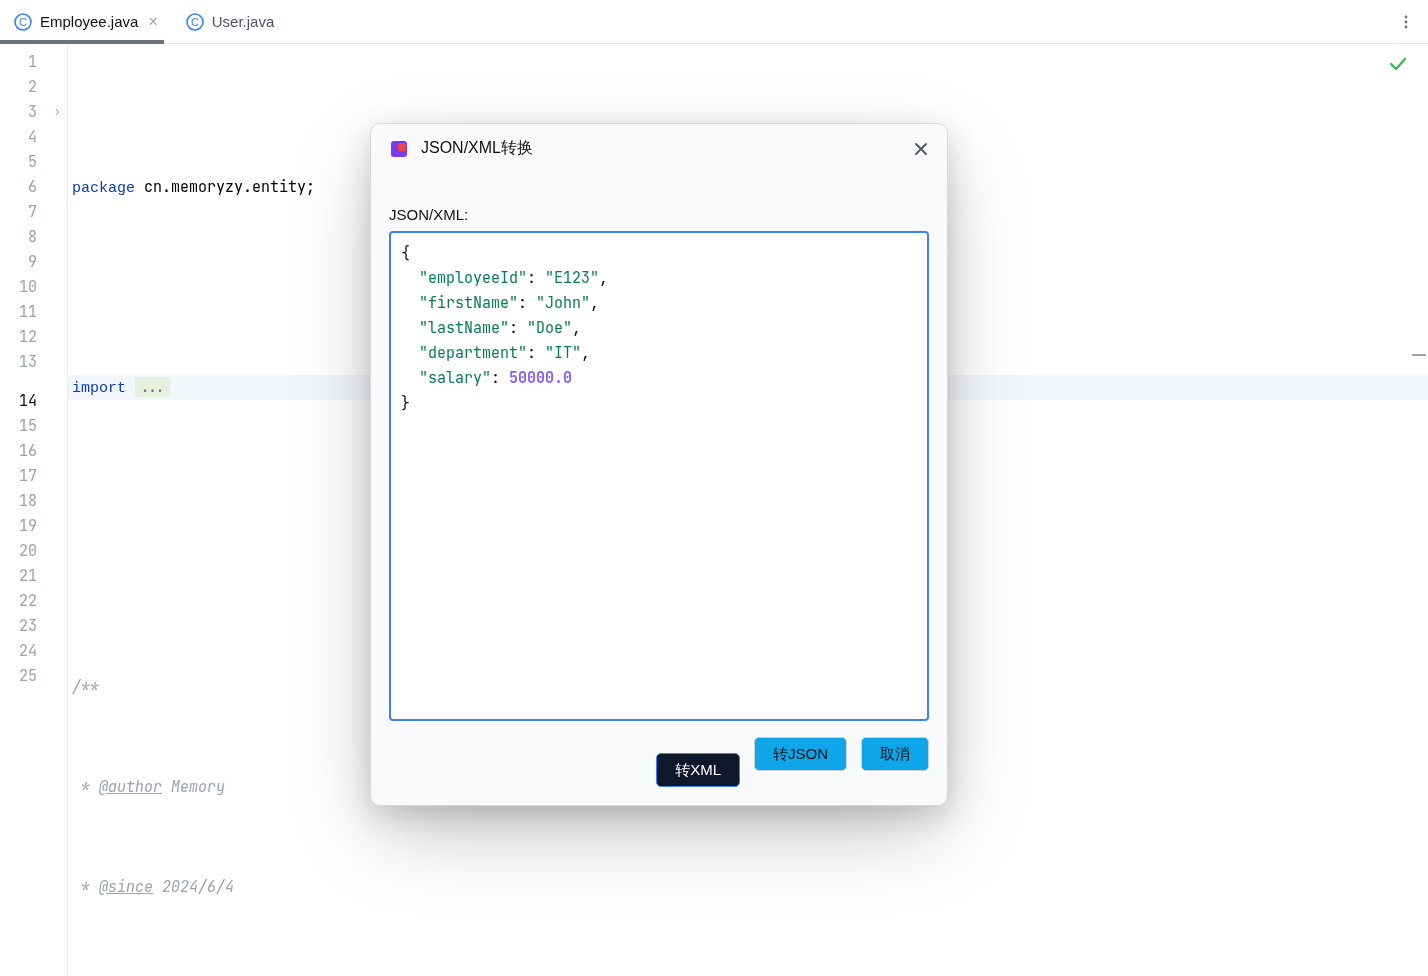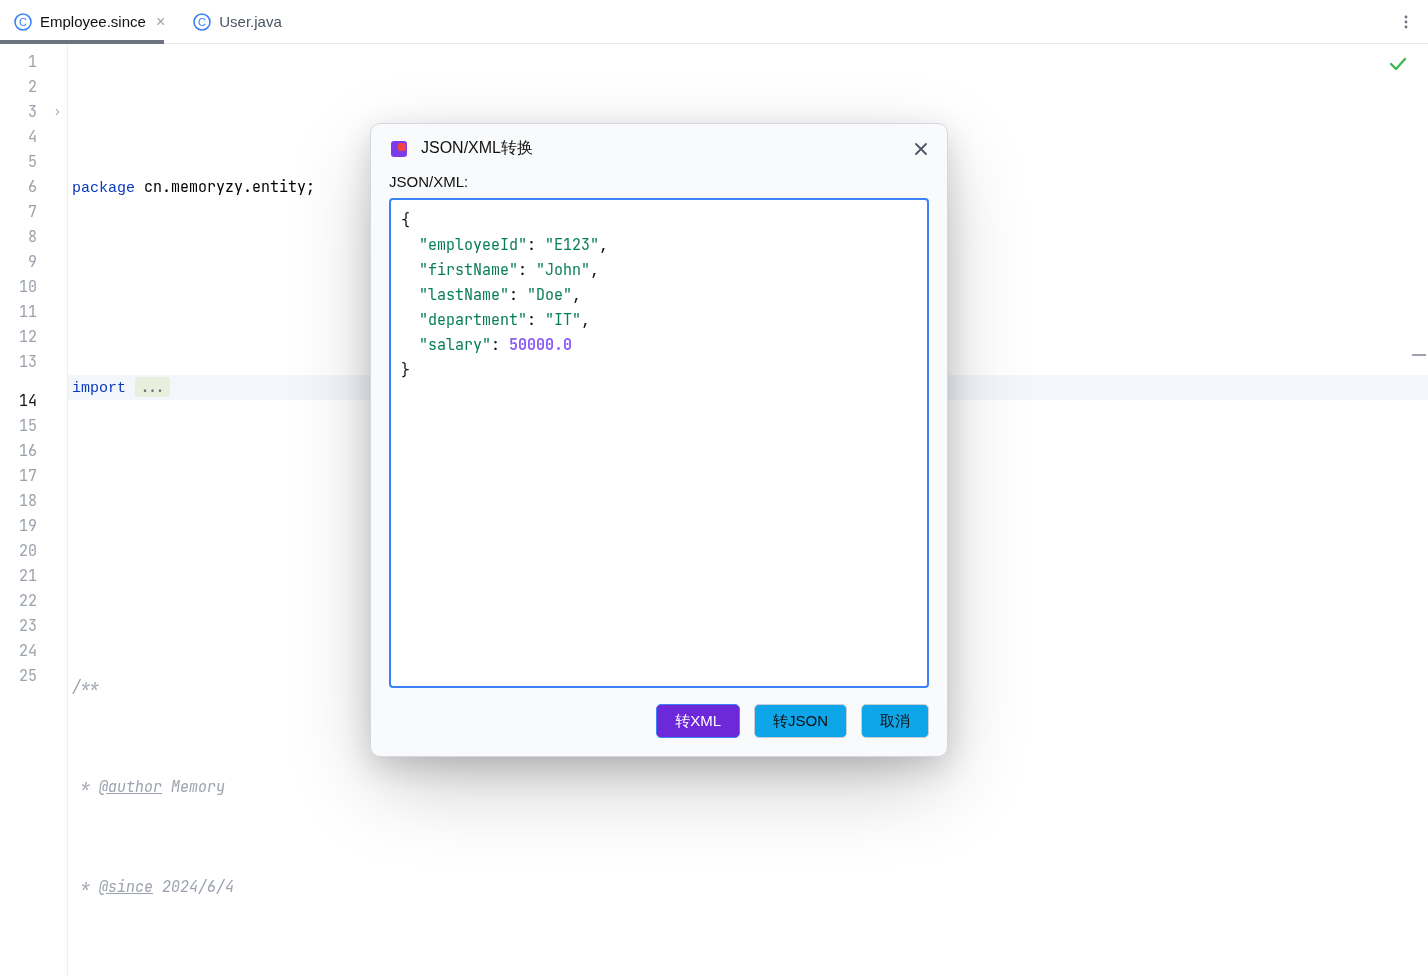--- a/index.html
+++ b/index.html
@@ -37,25 +37,25 @@
   
   .scroll-mark { position:absolute; right:2px; top:54px; bottom:0; width:14px; }
   .scroll-mark .cursor { position:absolute; left:0; width:14px; height:2px; background:#9ca3af; }
 
   
   .dialog-backdrop { position:absolute; inset:0; pointer-events:none; }
   .dialog { position: absolute; left: 370px; top: 123px; width: 578px; background: #f9fafb; border: 1px solid #d4d8dd; border-radius: 10px; box-shadow: 0 30px 80px -10px rgba(0,0,0,.25), 0 10px 30px rgba(0,0,0,.15); pointer-events:auto; }
   .dlg-title { display: flex; align-items: center; padding: 14px 18px 8px 18px; font-size: 16px; color: #111; }
   .dlg-title .app-icon { margin-right: 12px; }
   .dlg-title .x { margin-left: auto; cursor: pointer; color:#4b5563; }
-  .dlg-label { padding: 6px 18px 8px; font-size: 15px; color:#111; }
+  .dlg-label { padding: 6px 18px 8px; font-size: 15px; color:#111;margin-top:33px; }
   .dlg-text { margin: 0 18px 16px; height: 490px; border: 2px solid #3b82f6; border-radius: 4px; background: #fff; padding: 8px 10px; font-family: "JetBrains Mono","Consolas",monospace; font-size: 15px; line-height: 25px; white-space: pre; overflow:auto; }
   .dlg-buttons { display:flex; justify-content:flex-end; gap:14px; padding: 0 18px 18px; }
   .btn { height: 34px; padding: 0 18px; border-radius: 5px; font-size: 15px; border:1px solid #c9ced4; background:#0ea5e9; color:#111; cursor:pointer; }
-  .btn.primary { background:#6d28d9; border-color:#3b82f6; color:#fff; }
+  .btn.primary { background:#0f172a; border-color:#3b82f6; color:#fff;margin-top:16px; }
 
   
   .jkey { color:#077d55; }
   .jstr { color:#077d55; }
   .jnum { color:#8b5cf6;font-weight:bold; }
   .jpunc { color:#111; }
 
   svg { display:block; }
 </style>
 </head>
@@ -64,21 +64,21 @@
 <div class="tabbar">
   <div class="active-underline"></div>
 
   <div class="tab active">
     <span class="tab-icon">
       <svg width="18" height="18" viewBox="0 0 18 18">
           <circle cx="9" cy="9" r="8" fill="none" stroke="#3b82f6" stroke-width="1.6"></circle>
           <text x="9" y="13" text-anchor="middle" font-size="11" font-family="Arial" fill="#3b82f6">C</text>
         </svg>
     </span>
-    <span>Employee.since</span>
+    <span>Employee.java</span>
     <span class="close-x">×</span>
   </div>
 
   <div class="tab">
     <span class="tab-icon">
       <svg width="18" height="18" viewBox="0 0 18 18">
           <circle cx="9" cy="9" r="8" fill="none" stroke="#3b82f6" stroke-width="1.6"></circle>
           <text x="9" y="13" text-anchor="middle" font-size="11" font-family="Arial" fill="#3b82f6">C</text>
         </svg>
     </span>

